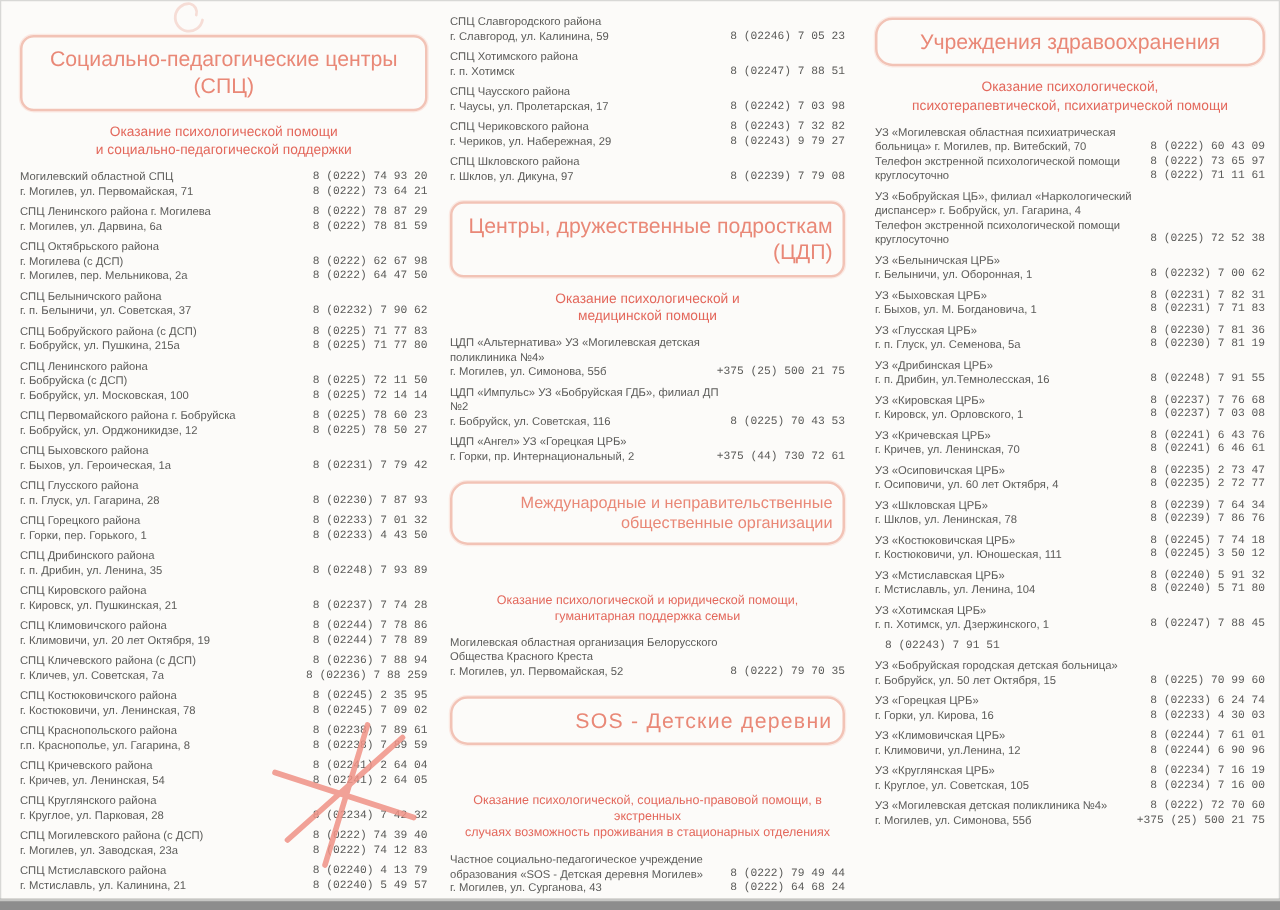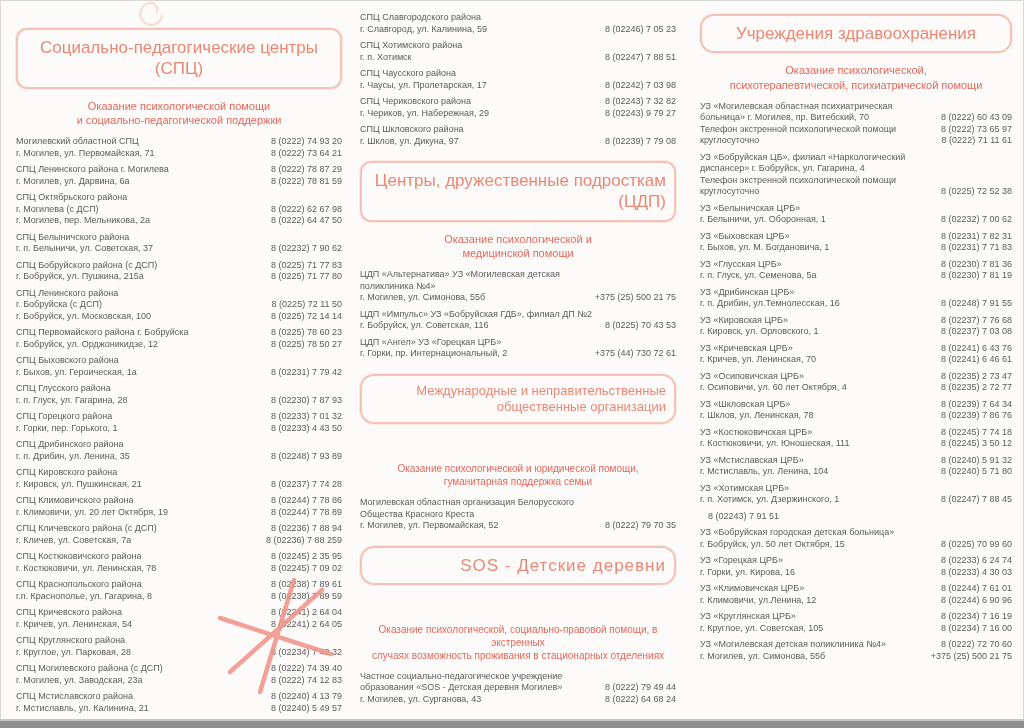--- a/index.html
+++ b/index.html
@@ -21,21 +21,21 @@
   .t13{font-size:13px;}
   .t23{font-size:17px;letter-spacing:1px;}
   .subtitle{color:#e3685c;text-align:center;font-size:11px;line-height:1.3;
         white-space:pre-line;margin-bottom:9px;}
   .subtitle.small{font-size:10px;margin-top:38px;}
   .entries{display:block;}
   .entry{display:flex;justify-content:space-between;align-items:flex-end;
         margin-bottom:5px;}
   .entry-lines{flex:1;min-width:0;}
   .entry-lines .line{font-size:9px;line-height:11.5px;color:#5b5b59;}
-  .entry-phones{text-align:right;margin-left:8px;}
+  .entry-phones{text-align:right;margin-left:8px;font-family:Liberation Mono, monospace;}
   .entry-phones .phone{font-size:9px;line-height:11.5px;color:#5b5b59;
         white-space:nowrap;}
   .mt{margin-top:14px;text-align:right;}
   .footer-row{display:flex;margin-top:16px;text-decoration:underline;}
   .qr-label{margin-left:12px;color:#e8826f;font-size:13px;line-height:1.35;}
   .star-doodle{position:absolute;left:210px;top:570px;}
   .curl-doodle{position:absolute;left:112px;top:0px;}
 </style>
 </head>
 <body>

